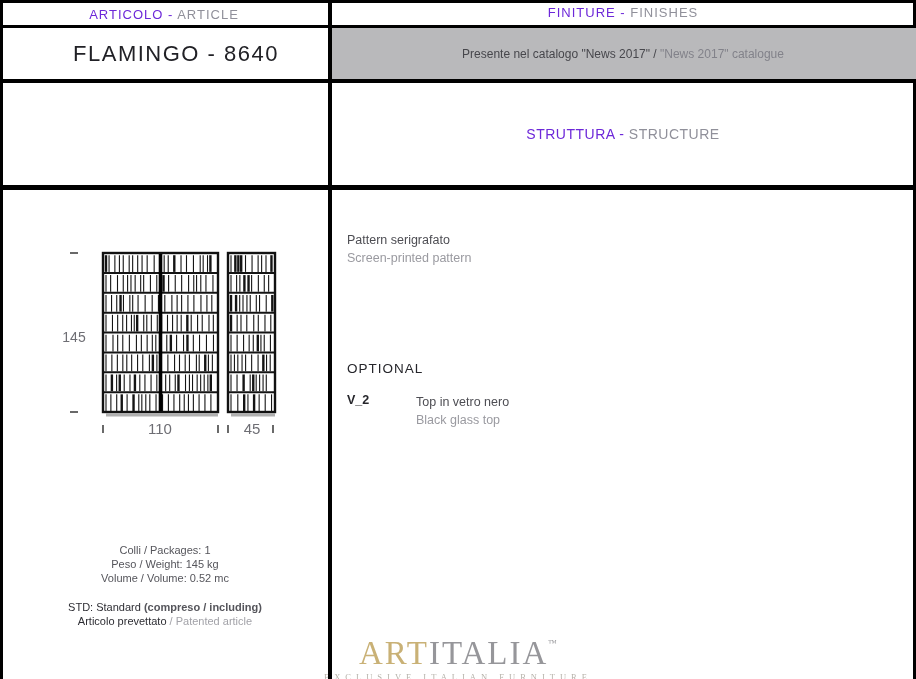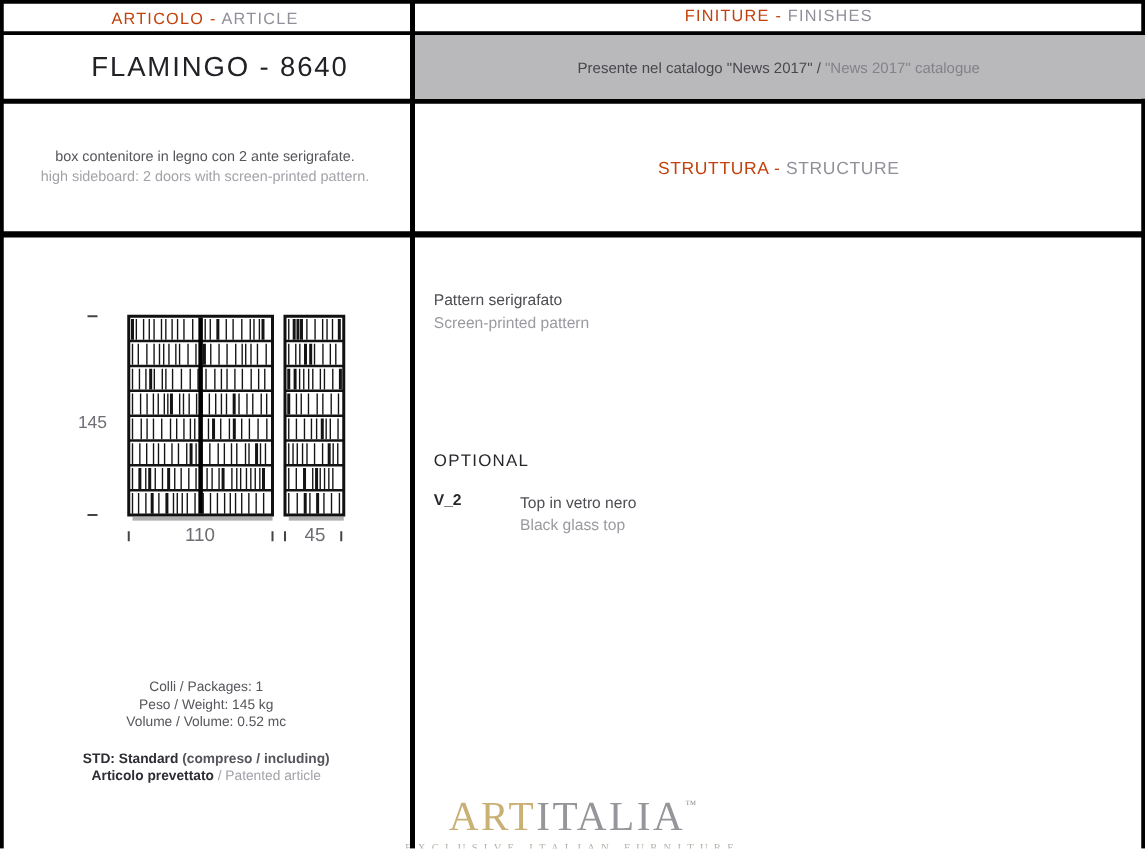--- a/index.html
+++ b/index.html
@@ -15,21 +15,21 @@
   .r-right{left:913px;top:0;width:3px;height:679px;}
   .r-h1{left:0;top:25px;width:916px;height:3px;}
   .r-h2{left:0;top:79px;width:916px;height:4px;}
   .r-h3{left:0;top:185px;width:916px;height:5px;}
   .r-v{left:328px;top:0;width:4px;height:679px;z-index:5;}
   
   .cell{position:absolute;display:flex;align-items:center;justify-content:center;text-align:center;}
   .hdr-left{left:0;top:3px;width:328px;height:22px;}
   .hdr-right{left:332px;top:3px;width:582px;height:19px;}
   .hdr{font-size:13px;letter-spacing:1px;}
-  .tone-dark{color:#c2410c;}
+  .tone-dark{color:#6d28d9;}
   .tone-light{color:#90909a;}
   .title-cell{left:12px;top:28px;width:328px;height:51px;}
   .title{font-size:22px;letter-spacing:1.5px;color:#212126;}
   .gray-bar{left:330px;top:28px;width:586px;height:51px;background:#b9b9bb;}
   .gray-text{font-size:12px;}
   .gray-dark{color:#47474c;}
   .gray-light{color:#82828a;}
   .desc-cell{left:0;top:83px;width:328px;height:102px;flex-direction:column;}
   .desc-it{font-size:11.5px;color:#55555b;line-height:16px;}
   .desc-en{font-size:11.5px;color:#a2a2a8;line-height:16px;}
@@ -44,21 +44,21 @@
   
   .pattern-note{left:347px;top:231px;position:absolute;font-size:12.5px;line-height:18px;}
   .optional-title{left:347px;top:361px;position:absolute;font-size:13.5px;letter-spacing:1px;color:#26262b;}
   .optional-code{left:347px;top:393px;position:absolute;font-size:12.5px;font-weight:bold;color:#26262b;}
   .optional-desc{left:416px;top:393px;position:absolute;font-size:12.5px;line-height:18px;}
   
   .packaging{left:0;top:543px;width:330px;position:absolute;text-align:center;
     font-size:11px;line-height:14px;color:#55555b;}
   .std-block{left:0;top:601px;width:330px;position:absolute;text-align:center;
     font-size:11px;line-height:13.5px;}
-  .b{font-weight:bold;color:#2d2d33;}
+  .b{font-weight:normal;color:#2d2d33;}
   
   .logo{left:0;top:626px;width:916px;position:absolute;text-align:center;
     font-family:"Liberation Serif",serif;}
   .logo-main{font-size:33px;letter-spacing:2px;line-height:34px;}
   .logo-art{color:#c9b176;}
   .logo-italia{color:#96969a;}
   .logo-tm{font-size:9px;color:#96969a;vertical-align:18px;letter-spacing:0;}
   .logo-tagline{font-size:8.5px;letter-spacing:5px;color:#b6b2aa;margin-top:2px;}
 </style>
 </head>
@@ -81,24 +81,20 @@
     <span class="hdr"><span class="tone-dark">FINITURE -</span><span class="tone-light"> FINISHES</span></span>
   </div>
 
   <div class="cell title-cell">
     <span class="title">FLAMINGO - 8640</span>
   </div>
   <div class="cell gray-bar">
     <span class="gray-text"><span class="gray-dark">Presente nel catalogo "News 2017" / </span><span class="gray-light">"News 2017" catalogue</span></span>
   </div>
 
-  <div class="cell desc-cell">
-    <div class="desc-it">box contenitore in legno con 2 ante serigrafate.</div>
-    <div class="desc-en">high sideboard: 2 doors with screen-printed pattern.</div>
-  </div>
   <div class="cell struct-cell">
     <span class="struct"><span class="tone-dark">STRUTTURA -</span><span class="tone-light"> STRUCTURE</span></span>
   </div>
 
   <svg id="tech-drawing" width="280" height="220" viewBox="0 0 280 220">
       <rect x="66" y="183.5" width="112" height="3" fill="#b0b0b0"></rect>
       <line x1="66" y1="25.2" x2="66" y2="41.875" stroke="#141414" stroke-width="2.4"></line>
       <line x1="69.06642050757073" y1="25.2" x2="69.06642050757073" y2="41.875" stroke="#141414" stroke-width="1.1"></line>
       <line x1="74.87224394213408" y1="25.2" x2="74.87224394213408" y2="41.875" stroke="#141414" stroke-width="1.1"></line>
       <line x1="79.41598720075562" y1="25.2" x2="79.41598720075562" y2="41.875" stroke="#141414" stroke-width="1.1"></line>

